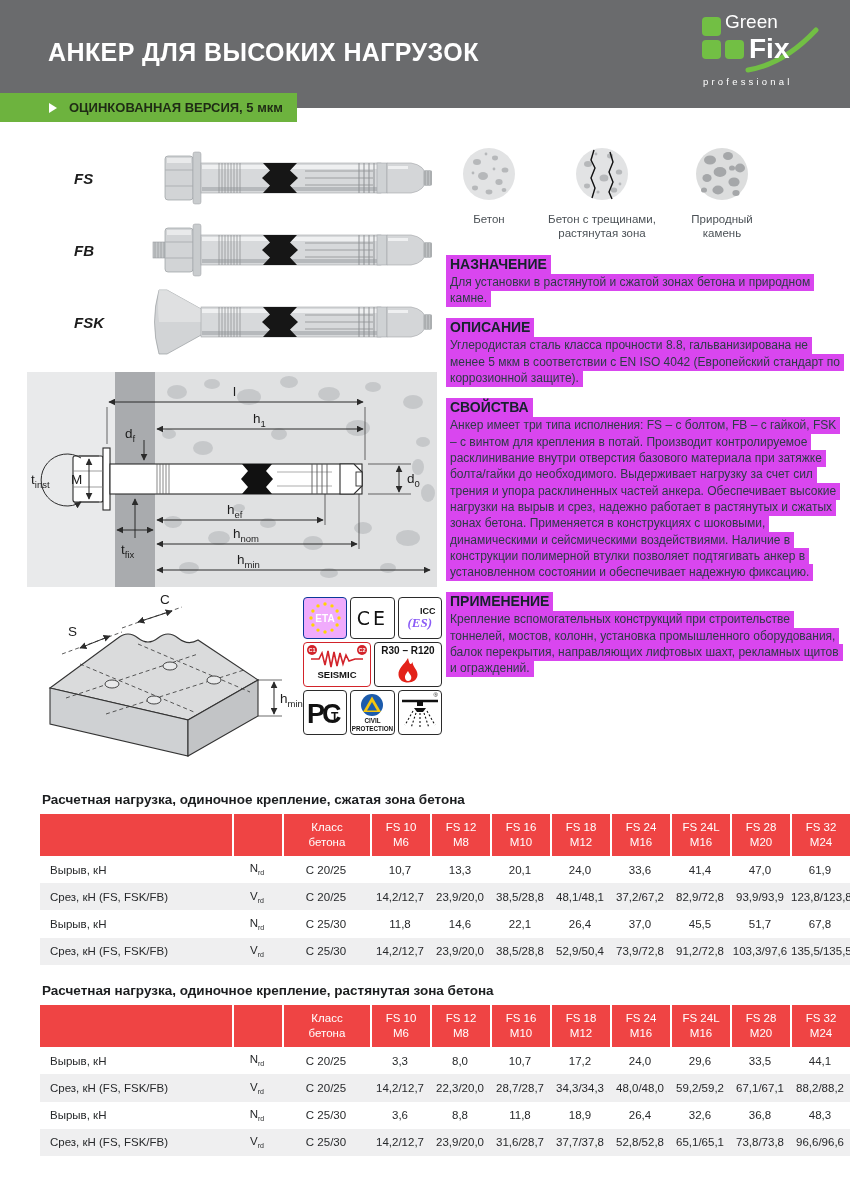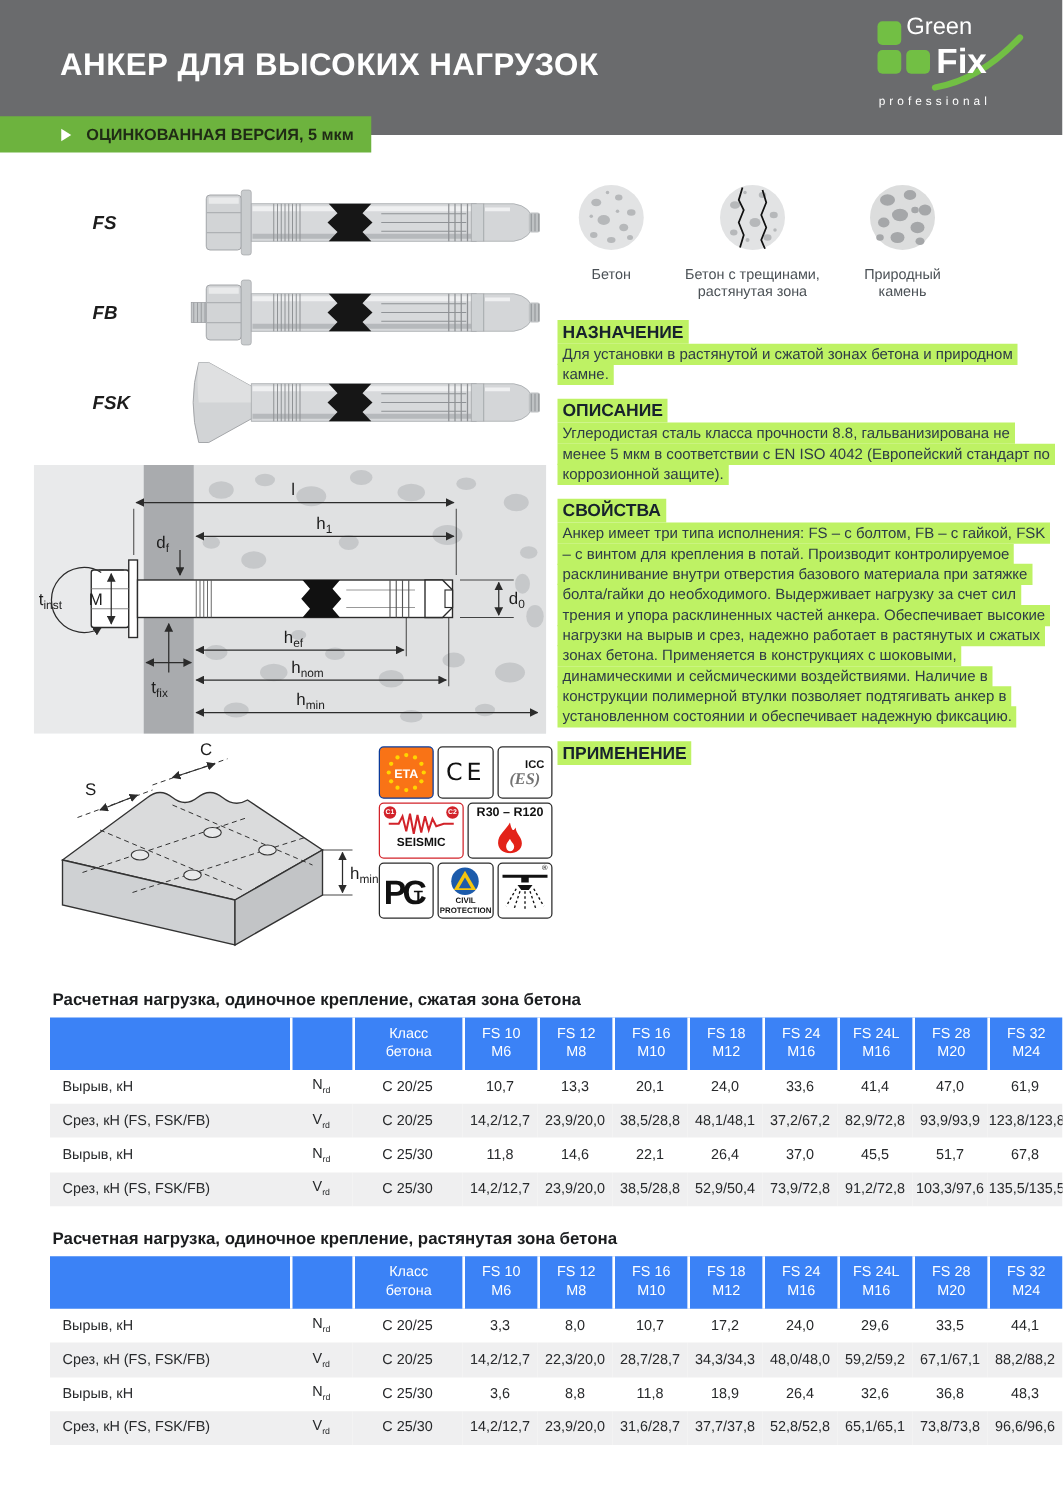--- a/index.html
+++ b/index.html
@@ -32,52 +32,52 @@
   
   .rcol{position:absolute;left:446px;top:146px;width:398px;}
   .materials{display:flex;gap:10px;margin-bottom:15px;}
   .mat{text-align:center;}
   .mat .cap{font-size:11.5px;line-height:1.25;color:#4b5156;margin-top:6px;}
   .m1{width:86px}.m2{width:120px}.m3{width:100px}
   .sec{margin-bottom:13px;}
   .sec h3{margin:0 0 2px 0;font-size:14px;}
   .sec h3 .hl{color:#17222c;}
   .sec p{margin:0;font-size:12px;line-height:1.36;color:#2d3b46;}
-  .hl{background:#bef264;padding:1px 4px 2px 4px;
+  .hl{background:#d946ef;padding:1px 4px 2px 4px;
       -webkit-box-decoration-break:clone;box-decoration-break:clone;}
 
   
   .inst-d{position:absolute;left:27px;top:372px;}
   .blk-d{position:absolute;left:22px;top:592px;}
 
   
   .certs{position:absolute;left:303px;top:597px;width:139px;display:grid;
          grid-template-columns:repeat(6,1fr);grid-template-rows:42px 45px 45px;gap:3px;}
   .cert{background:#fff;border:1.4px solid #2b2b2b;border-radius:4px;position:relative;
         display:flex;flex-direction:column;align-items:center;justify-content:center;overflow:hidden;}
   .c2s{grid-column:span 2}.c3s{grid-column:span 3}
-  .cert-eta{background:#f97316;border-color:#0a3a99;}
+  .cert-eta{background:#f0abfc;border-color:#0a3a99;}
   .cert-seismic{border-color:#d2232a;}
   .ce-txt{font-size:19px;letter-spacing:3px;color:#111;font-family:"DejaVu Sans",sans-serif;}
   .icc-top{font-size:9px;font-weight:bold;color:#111;line-height:1;padding-left:16px;}
-  .icc-es{font-size:13px;font-weight:bold;font-style:italic;color:#737373;
+  .icc-es{font-size:13px;font-weight:bold;font-style:italic;color:#8b5cf6;
           font-family:"Liberation Serif",serif;line-height:1;}
   .seis-txt{font-size:9.5px;font-weight:bold;color:#111;line-height:1;margin-top:1px;}
   .fire-txt{font-size:10px;font-weight:bold;color:#111;line-height:1;margin-bottom:1px;}
   .civ-txt{font-size:6.3px;font-weight:bold;color:#111;line-height:1.15;text-align:center;}
   .badge{position:absolute;width:10px;height:10px;border-radius:50%;background:#d2232a;color:#fff;
          font-size:5.5px;font-weight:bold;display:flex;align-items:center;justify-content:center;top:2px;}
   .b-c1{left:3px}.b-c2{right:3px}
   .reg{position:absolute;top:1px;right:3px;font-size:6px;color:#111;}
 
   
   .tables{position:absolute;left:40px;top:792px;width:810px;}
   .tbl-title{font-weight:bold;font-size:13.5px;color:#1b1d1f;margin:0 0 7px 2px;}
   table.loads{border-spacing:0;width:810px;table-layout:fixed;margin-bottom:18px;}
-  table.loads th{background:#3b82f6;color:#fff;font-weight:normal;font-size:11.5px;
+  table.loads th{background:#ef4444;color:#fff;font-weight:normal;font-size:11.5px;
       padding:6px 1px;line-height:1.3;white-space:pre-line;vertical-align:middle;text-align:center;}
   table.loads th + th{border-left:2px solid #fff;}
   table.loads td{font-size:11.5px;color:#27292b;text-align:center;padding:6.5px 1px;}
   table.loads tbody tr:nth-child(even) td{background:#efeff0;}
   table.loads td.lbl{text-align:left;padding-left:10px;}
   table.loads sub{font-size:7px;}
   svg text{font-family:"Liberation Sans",sans-serif;}
 </style>
 </head>
 <body>
@@ -467,20 +467,21 @@
   <div class="sec">
     <h3><span class="hl">ОПИСАНИЕ</span></h3>
     <p><span class="hl">Углеродистая сталь класса прочности 8.8, гальванизирована не менее 5 мкм в соответствии с EN ISO 4042 (Европейский стандарт по коррозионной защите).</span></p>
   </div>
   <div class="sec">
     <h3><span class="hl">СВОЙСТВА</span></h3>
     <p><span class="hl">Анкер имеет три типа исполнения: FS – с болтом, FB – с гайкой, FSK – с винтом для крепления в потай. Производит контролируемое расклинивание внутри отверстия базового материала при затяжке болта/гайки до необходимого. Выдерживает нагрузку за счет сил трения и упора расклиненных частей анкера. Обеспечивает высокие нагрузки на вырыв и срез, надежно работает в растянутых и сжатых зонах бетона. Применяется в конструкциях с шоковыми, динамическими и сейсмическими воздействиями. Наличие в конструкции полимерной втулки позволяет подтягивать анкер в установленном состоянии и обеспечивает надежную фиксацию.</span></p>
   </div>
   <div class="sec">
     <h3><span class="hl">ПРИМЕНЕНИЕ</span></h3>
+    <p><span class="hl">Крепление вспомогательных конструкций при строительстве тоннелей, мостов, колонн, установка промышленного оборудования, балок перекрытия, направляющих лифтовых шахт, рекламных щитов и ограждений.</span></p>
   </div>
 </div>
 
 <div class="tables">
   <p class="tbl-title">Расчетная нагрузка, одиночное крепление, сжатая зона бетона</p>
   <table class="loads">
     <colgroup>
       <col style="width:192px">
         <col style="width:50px">
         <col style="width:88px">

